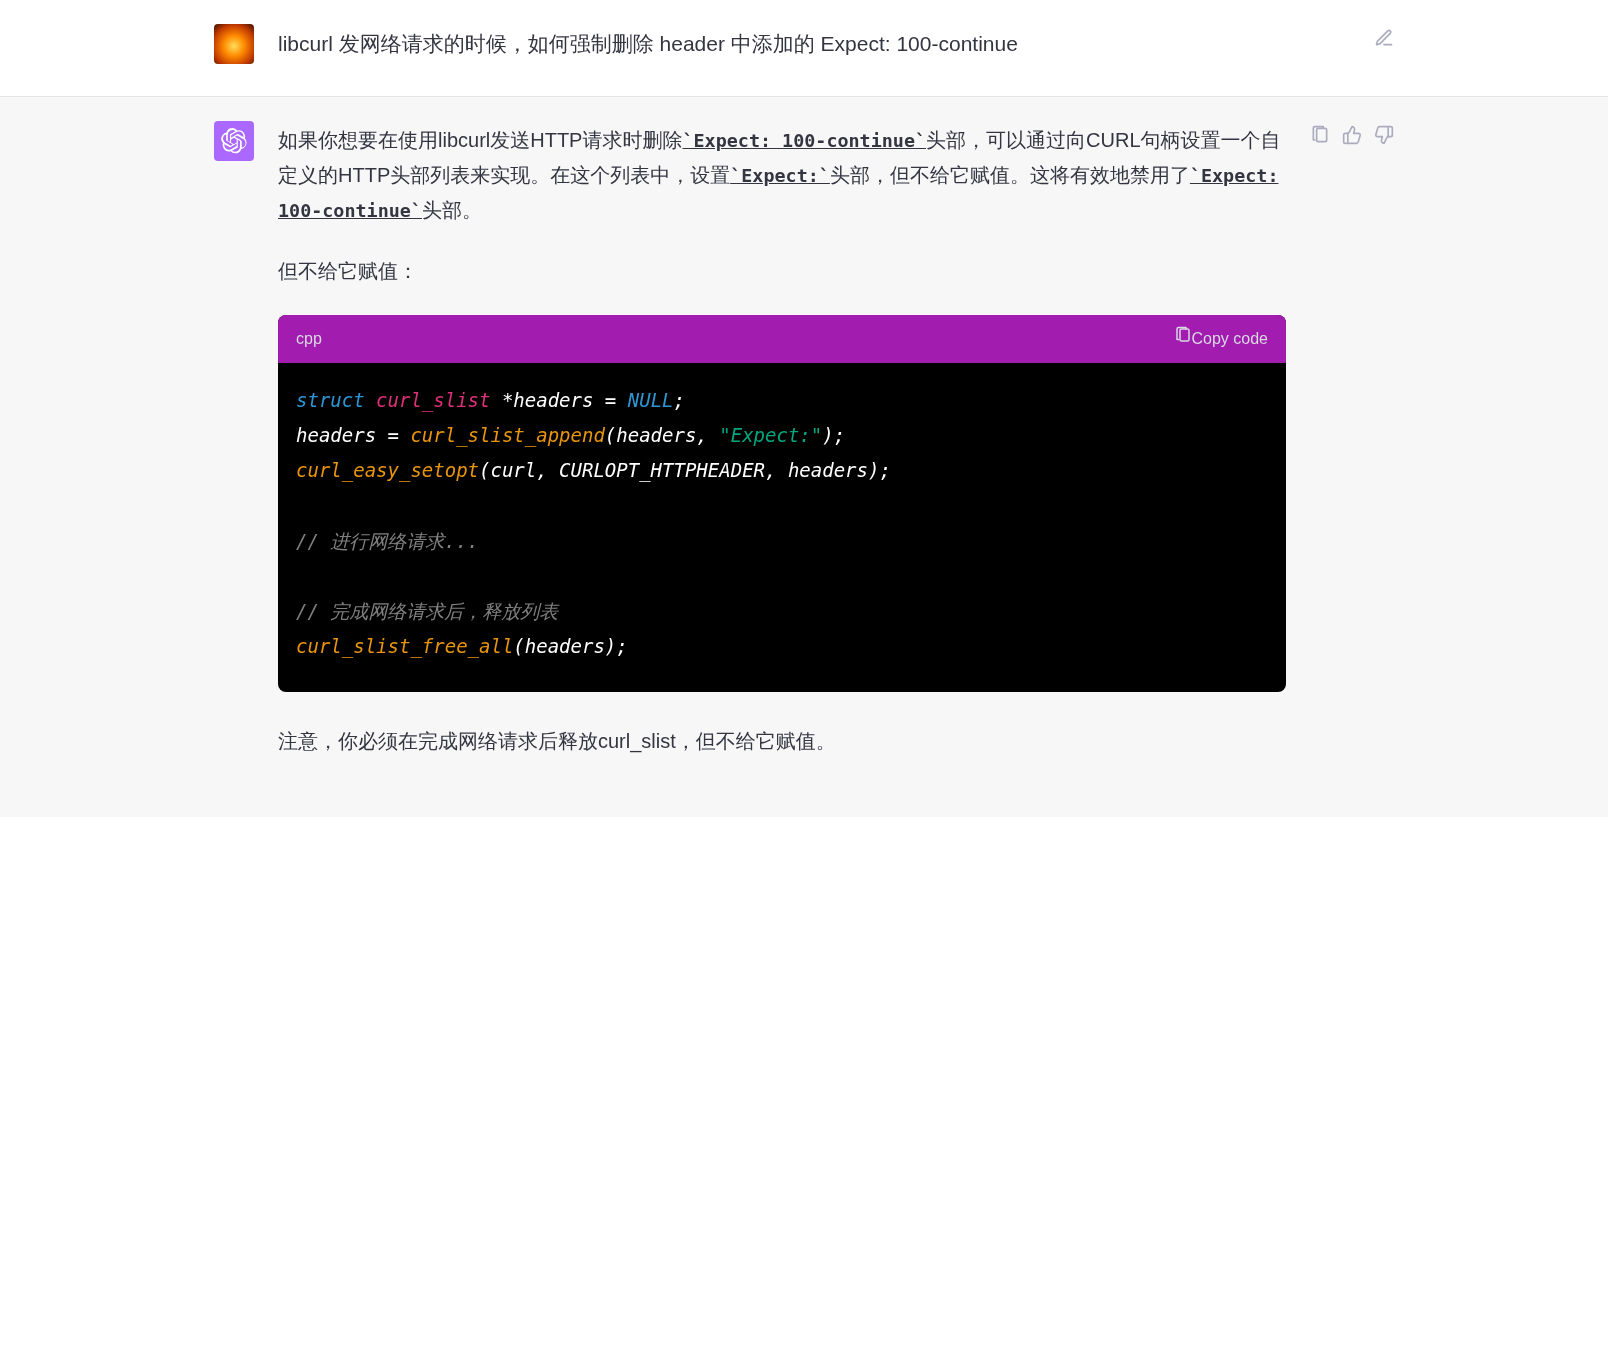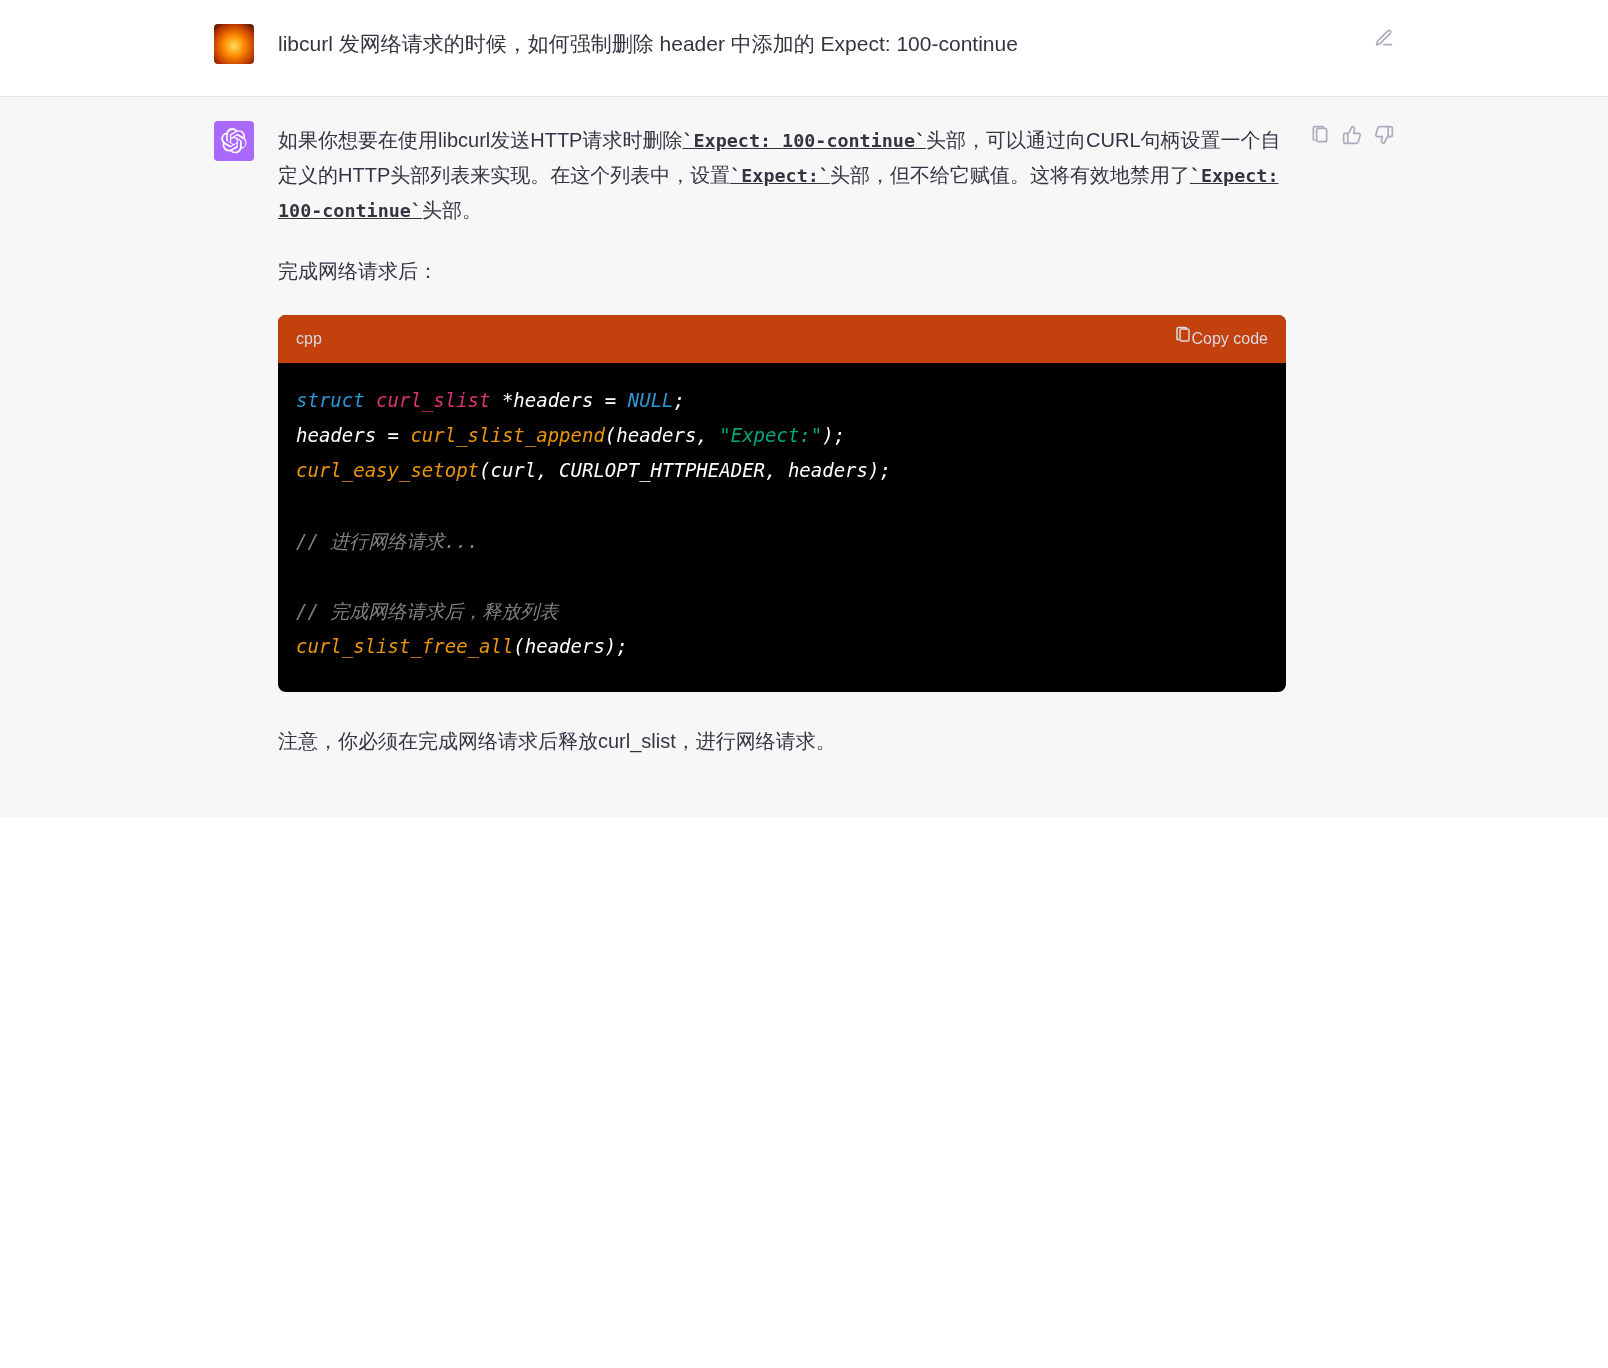--- a/index.html
+++ b/index.html
@@ -78,21 +78,21 @@
     font-size: 0.92em;
     text-decoration: underline;
   }
   .codeblock {
     background: #000000;
     border-radius: 8px;
     overflow: hidden;
     margin: 16px 0 32px 0;
   }
   .codeblock-header {
-    background: #c2410c;
+    background: #a21caf;
     color: #d9d9e3;
     display: flex;
     justify-content: space-between;
     align-items: center;
     padding: 10px 18px;
     font-size: 16px;
   }
   .copy-btn {
     display: flex;
     align-items: center;
@@ -140,21 +140,21 @@
       <svg viewBox="0 0 41 41" fill="none">
           <path fill="#fff" d="M37.5 16.8a9.9 9.9 0 0 0-.9-8.2 10.1 10.1 0 0 0-10.9-4.8A10 10 0 0 0 18.2 0a10.1 10.1 0 0 0-9.6 7 10 10 0 0 0-6.7 4.8 10.1 10.1 0 0 0 1.2 11.9 9.9 9.9 0 0 0 .9 8.2 10.1 10.1 0 0 0 10.9 4.8 9.9 9.9 0 0 0 7.5 3.3 10.1 10.1 0 0 0 9.6-7 10 10 0 0 0 6.7-4.8 10.1 10.1 0 0 0-1.2-11.9ZM22.4 37.4a7.5 7.5 0 0 1-4.8-1.7l.2-.1 8-4.6a1.3 1.3 0 0 0 .7-1.1V18.5l3.4 2v9.3a7.5 7.5 0 0 1-7.5 7.5ZM6.3 30.5a7.5 7.5 0 0 1-.9-5l.2.1 8 4.6a1.3 1.3 0 0 0 1.3 0l9.8-5.6V28.5l-8.1 4.7a7.5 7.5 0 0 1-10.3-2.7ZM4.2 13a7.5 7.5 0 0 1 3.9-3.3v9.5a1.3 1.3 0 0 0 .7 1.1l9.8 5.6-3.4 2-8-4.7A7.5 7.5 0 0 1 4.2 13Zm27.6 6.4-9.8-5.6 3.4-2 8 4.7A7.5 7.5 0 0 1 32.7 31v-9.5a1.3 1.3 0 0 0-.7-1.1Zm3.4-5.1-.2-.1-8-4.7a1.3 1.3 0 0 0-1.3 0L16 15.2v-3.9l8.1-4.7a7.5 7.5 0 0 1 11.2 7.8ZM14.1 22l-3.4-2v-9.3A7.5 7.5 0 0 1 23 4.9l-.2.1-8 4.6a1.3 1.3 0 0 0-.7 1.1V22Zm1.8-4 4.4-2.5 4.4 2.5v5l-4.4 2.5-4.4-2.5v-5Z"></path>
         </svg>
     </div>
     <div class="content">
 
       <p class="para">
         <span>如果你想要在使用libcurl发送HTTP请求时删除</span><code class="inline">`Expect: 100-continue`</code><span>头部，可以通过向CURL句柄设置一个自定义的HTTP头部列表来实现。在这个列表中，设置</span><code class="inline">`Expect:`</code><span>头部，但不给它赋值。这将有效地禁用了</span><code class="inline">`Expect: 100-continue`</code><span>头部。</span>
       </p>
 
-      <p class="para">完成网络请求后：</p>
+      <p class="para">但不给它赋值：</p>
 
       <div class="codeblock">
         <div class="codeblock-header">
           <span>cpp</span>
           <span class="copy-btn">
             <span>
               <svg viewBox="0 0 24 24" fill="none" stroke="currentColor" stroke-width="2" stroke-linecap="round" stroke-linejoin="round">
                   <rect x="8" y="4" width="12" height="16" rx="2"></rect>
                   <path d="M16 4V2H6a2 2 0 0 0-2 2v14h2"></path>
                 </svg>
@@ -165,21 +165,21 @@
         <pre><span class="tok-kw">struct</span> <span class="tok-type">curl_slist</span><span> *headers = </span><span class="tok-null">NULL</span><span>;</span>
 <span>headers = </span><span class="tok-func">curl_slist_append</span><span>(headers, </span><span class="tok-str">"Expect:"</span><span>);</span>
 <span class="tok-func">curl_easy_setopt</span><span>(curl, CURLOPT_HTTPHEADER, headers);</span>
 
 <span class="tok-com">// 进行网络请求...</span>
 
 <span class="tok-com">// 完成网络请求后，释放列表</span>
 <span class="tok-func">curl_slist_free_all</span><span>(headers);</span></pre>
       </div>
 
-      <p class="para">注意，你必须在完成网络请求后释放curl_slist，进行网络请求。</p>
+      <p class="para">注意，你必须在完成网络请求后释放curl_slist，但不给它赋值。</p>
 
 
     </div>
     <div class="actions">
       <span class="icon-btn">
         <svg viewBox="0 0 24 24" fill="none" stroke="currentColor" stroke-width="2" stroke-linecap="round" stroke-linejoin="round">
             <rect x="8" y="4" width="12" height="16" rx="2"></rect>
             <path d="M16 4V2H6a2 2 0 0 0-2 2v14h2"></path>
           </svg>
       </span>

